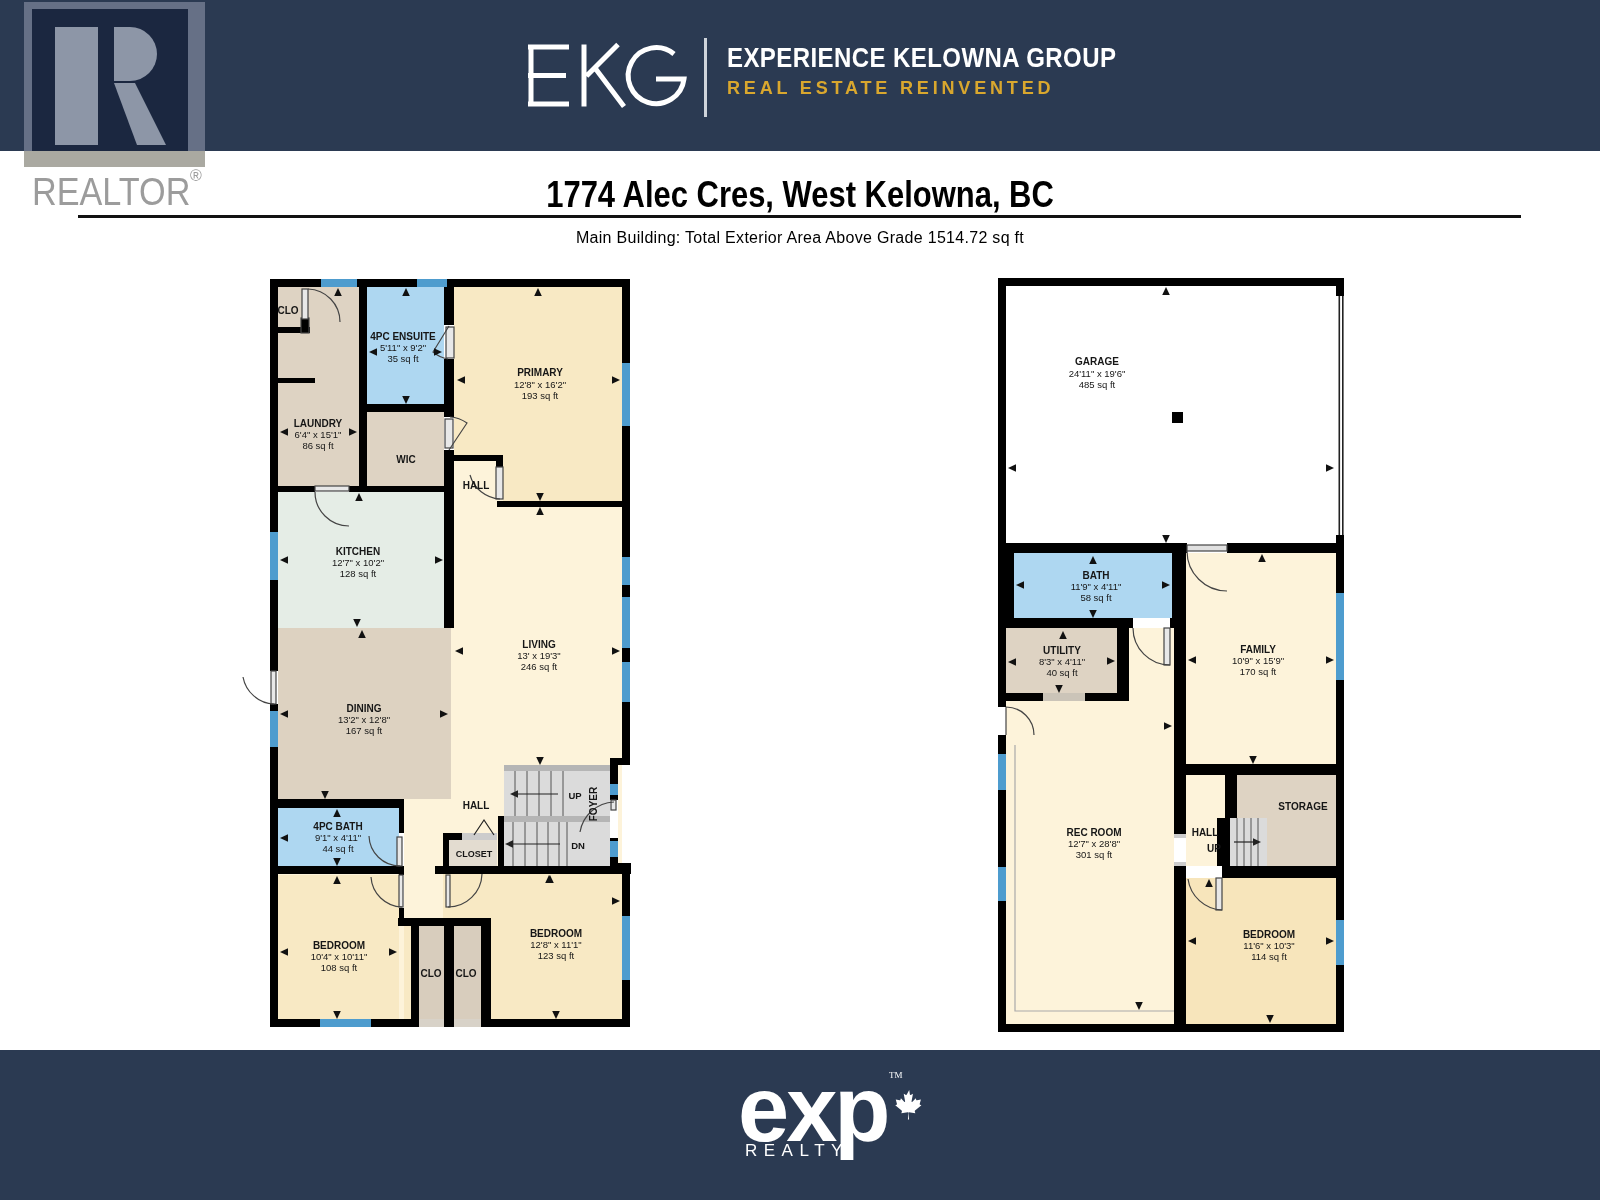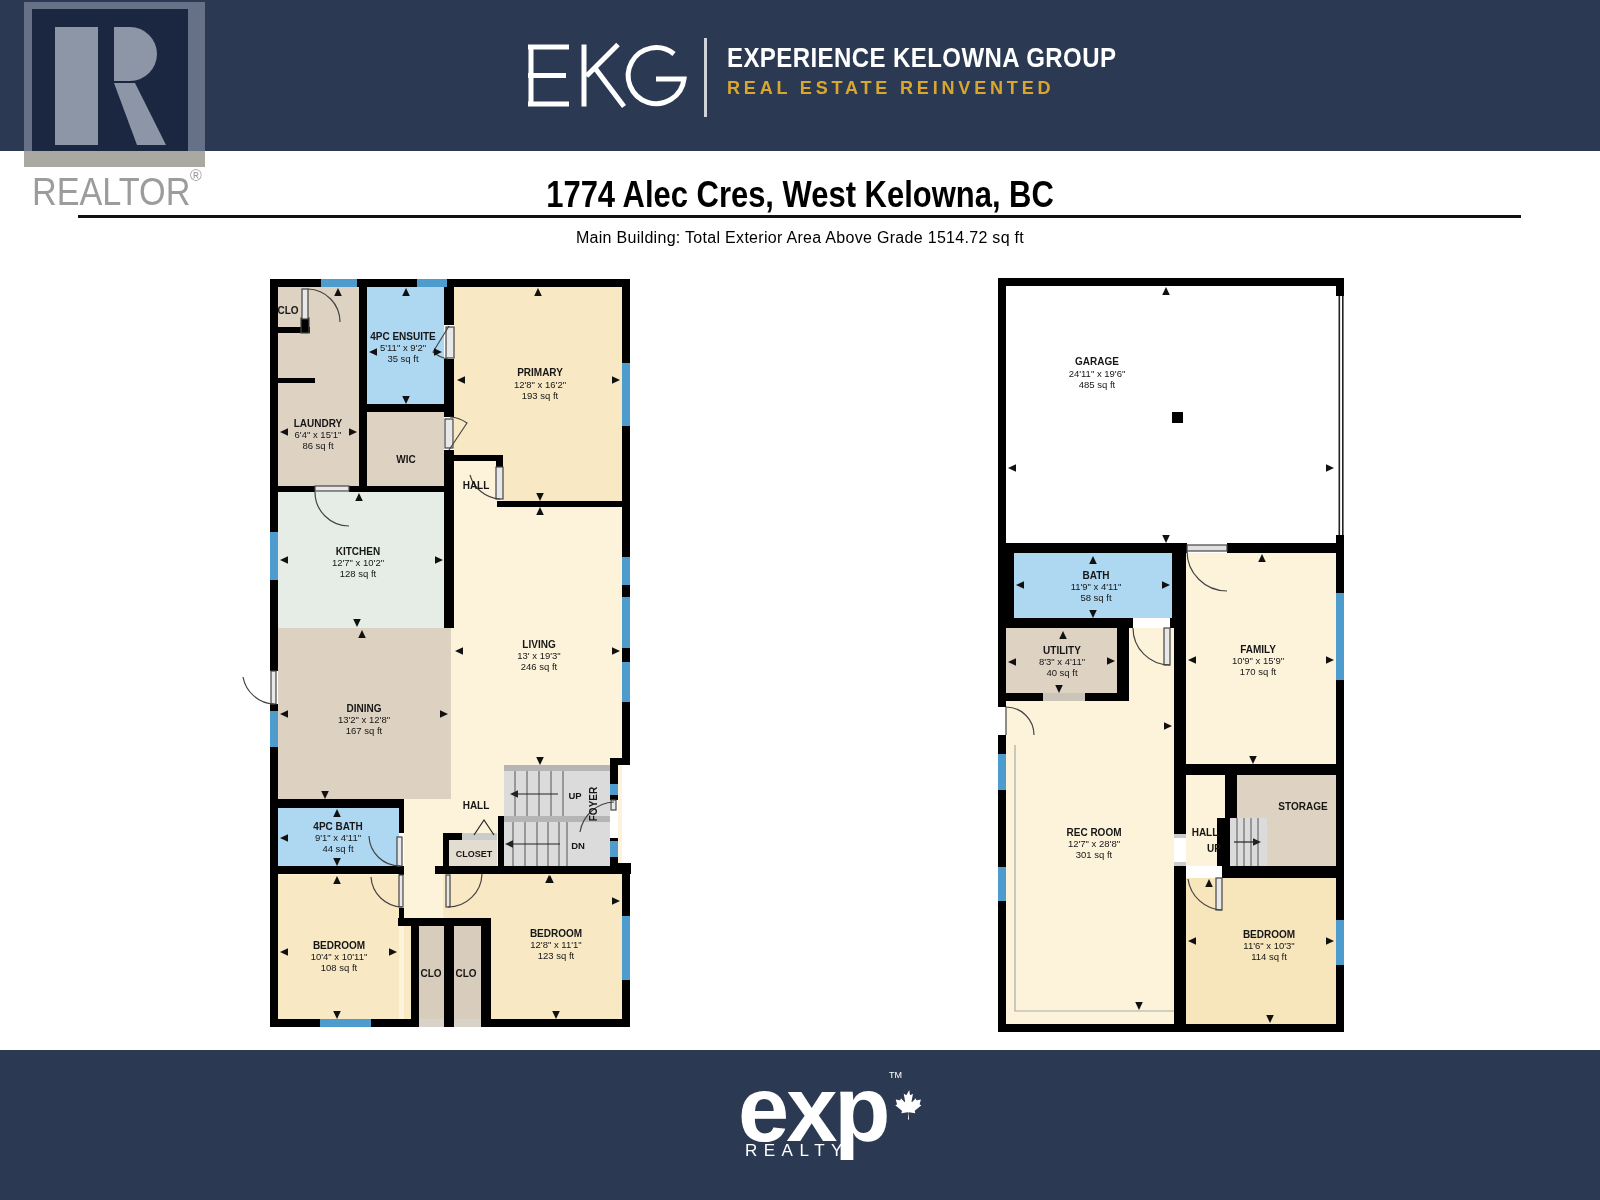--- a/index.html
+++ b/index.html
@@ -8,21 +8,21 @@
   .hdr{left:0;top:0;width:1600px;height:151px;background:#2b3a52;}
   .ftr{left:0;top:1050px;width:1600px;height:150px;background:#2b3a52;}
   .realtor-txt{left:32px;top:171px;font-size:38px;color:#9c9c9c;letter-spacing:0;transform:scaleX(0.9);transform-origin:left top;}
   .realtor-r{left:190px;top:167px;font-size:16px;color:#9c9c9c;}
   .ekg-l1{left:727px;top:42px;font-size:28px;font-weight:bold;color:#fff;letter-spacing:0.5px;transform:scaleX(0.857);transform-origin:left top;white-space:nowrap;}
   .ekg-l2{left:727px;top:77px;font-size:19px;font-weight:bold;color:#d9a72e;letter-spacing:4px;transform:scaleX(0.95);transform-origin:left top;white-space:nowrap;}
   .title{left:0;top:174px;width:1600px;text-align:center;font-size:36px;font-weight:bold;color:#000;transform:scaleX(0.86);}
   .rule{left:78px;top:215px;width:1443px;height:3px;background:#111;}
   .subtitle{left:0;top:229px;width:1600px;text-align:center;font-size:16px;letter-spacing:0.3px;color:#000;}
   .exp{left:738px;top:1057px;font-size:92px;font-weight:bold;color:#fff;letter-spacing:-3px;text-align:center;}
-  .exp-tm{left:889px;top:1070px;font-size:9px;color:#fff;}
+  .exp-tm{left:889px;top:1070px;font-size:9px;color:#fff;font-family:Liberation Serif, serif;}
   .exp-realty{left:745px;top:1141px;font-size:17px;color:#fff;letter-spacing:6.5px;}
 </style>
 </head>
 <body>
 <div class="abs hdr"></div>
 <div class="abs ftr"></div>
 
 <svg class="abs" style="left:0;top:0" width="220" height="170" viewBox="0 0 220 170">
   <rect x="24" y="2" width="181" height="149" fill="#667086"></rect>
   <rect x="24" y="151" width="181" height="16" fill="#aaa9a1"></rect>

